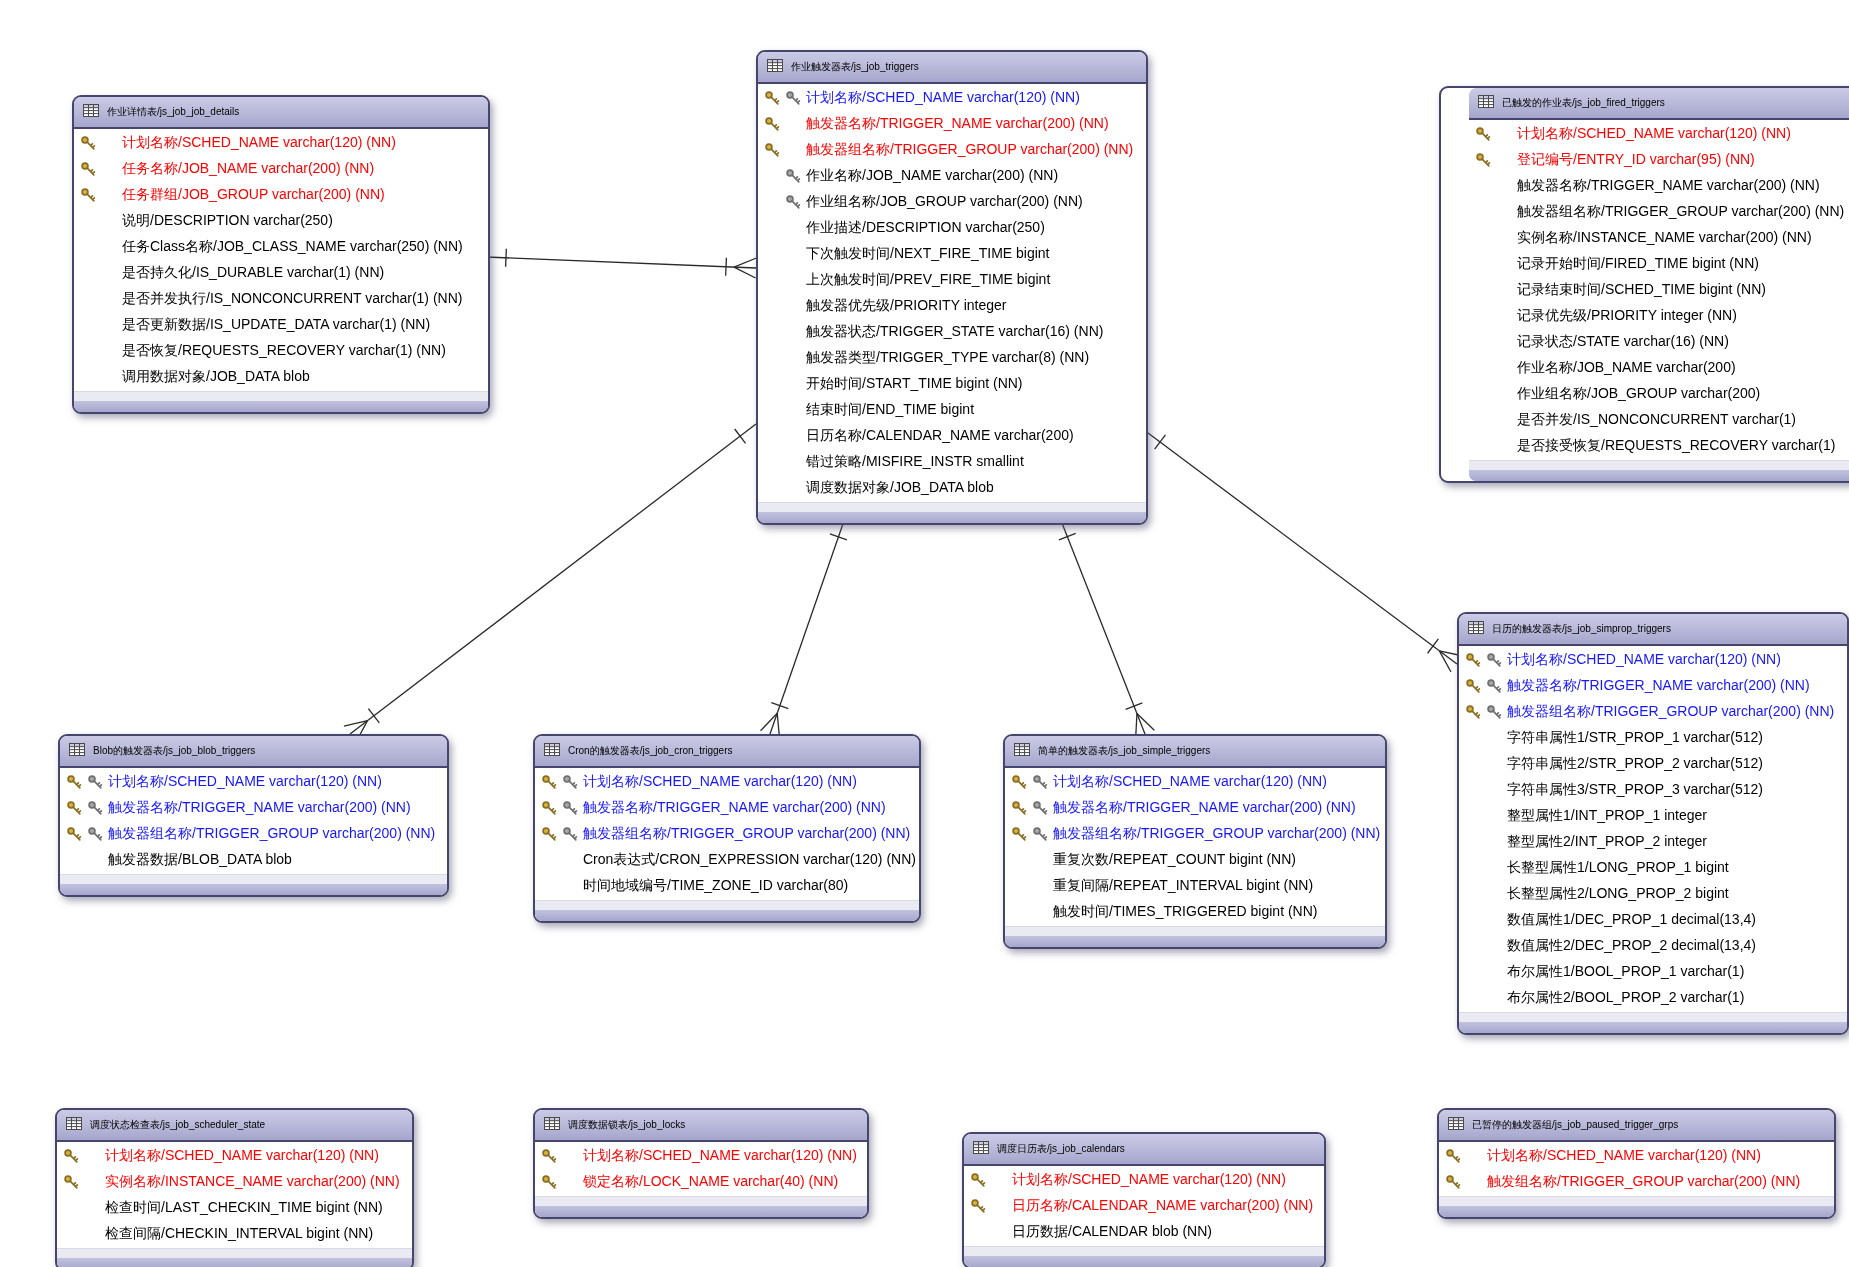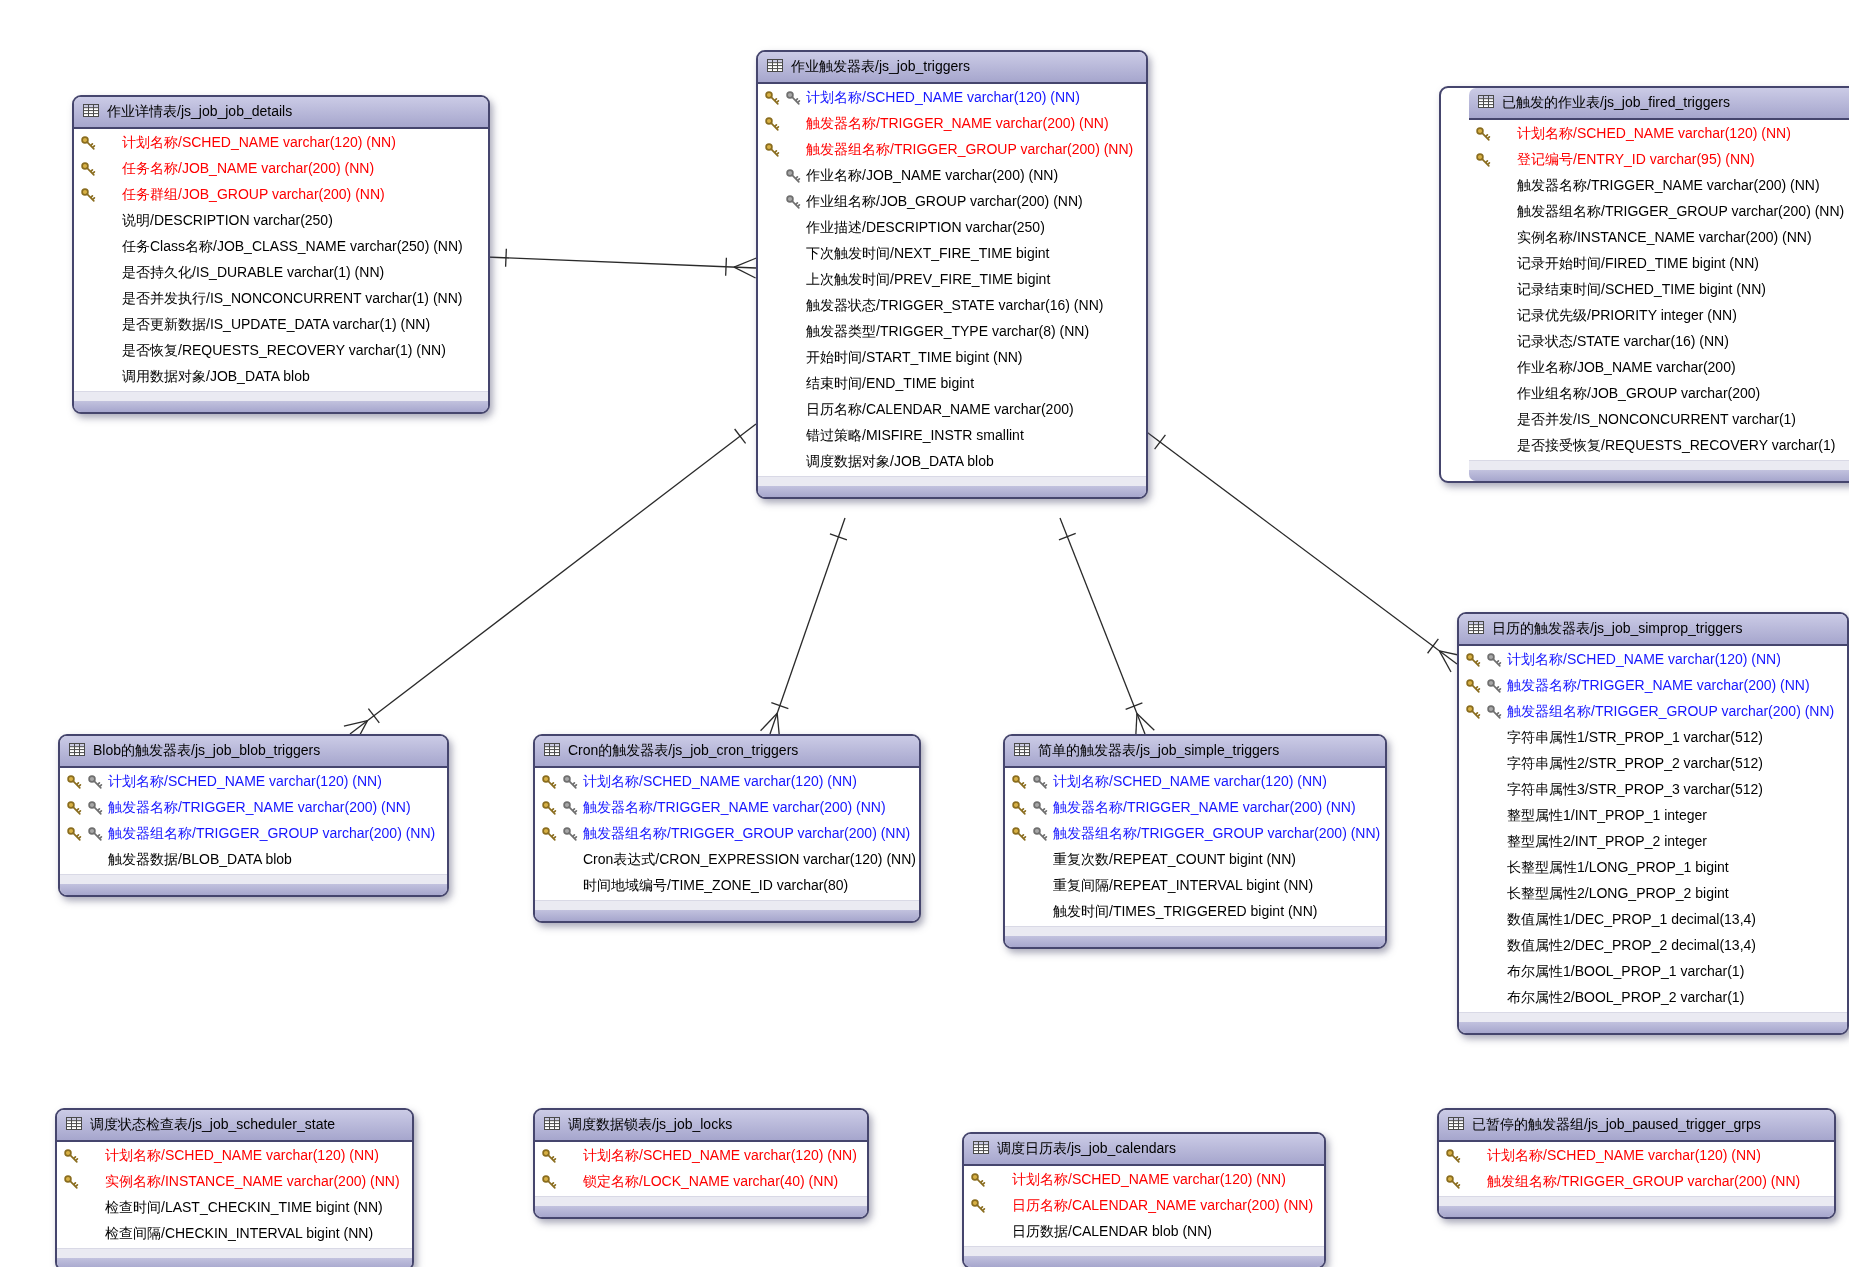--- a/index.html
+++ b/index.html
@@ -3,21 +3,21 @@
 <meta charset="utf-8">
 <style>
   html,body{margin:0;padding:0;background:#fff;}
   .canvas{position:relative;width:1849px;height:1267px;background:#ffffff;overflow:hidden;
           font-family:"Liberation Sans","DejaVu Sans",sans-serif;}
   .rels{position:absolute;left:0;top:0;z-index:1;pointer-events:none;}
   .etable{position:absolute;z-index:2;border:2px solid #45456d;border-radius:9px;background:#ffffff;
           box-shadow:3px 4px 7px rgba(90,90,120,.5);}
   .ehead{height:30px;background:linear-gradient(#cbcbe6,#a6a6cd);border-bottom:2px solid #45456d;
          border-radius:7px 7px 0 0;display:flex;align-items:center;gap:8px;padding:0 9px;}
-  .etitle{font-size:14px;color:#000;white-space:nowrap;}
+  .etitle{font-size:10px;color:#000;white-space:nowrap;}
   .erows{padding:1px 0;border-radius:24px;}
   .row{display:flex;align-items:center;height:26px;}
   .keys{flex:none;width:48px;height:18px;position:relative;}
   .key{position:absolute;top:1px;}
   .key.slot1{left:6px;}
   .key.slot2{left:27px;}
   .lbl{font-size:14px;white-space:nowrap;}
   .c-red{color:#fe0000;}
   .c-blue{color:#1616ff;}
   .c-green{color:#000000;}
@@ -216,20 +216,24 @@
         <div class="row">
           <span class="keys"></span>
           <span class="lbl c-black">下次触发时间/NEXT_FIRE_TIME bigint</span>
         </div>
         <div class="row">
           <span class="keys"></span>
           <span class="lbl c-black">上次触发时间/PREV_FIRE_TIME bigint</span>
         </div>
         <div class="row">
           <span class="keys"></span>
+          <span class="lbl c-black">触发器优先级/PRIORITY integer</span>
+        </div>
+        <div class="row">
+          <span class="keys"></span>
           <span class="lbl c-black">触发器状态/TRIGGER_STATE varchar(16) (NN)</span>
         </div>
         <div class="row">
           <span class="keys"></span>
           <span class="lbl c-black">触发器类型/TRIGGER_TYPE varchar(8) (NN)</span>
         </div>
         <div class="row">
           <span class="keys"></span>
           <span class="lbl c-black">开始时间/START_TIME bigint (NN)</span>
         </div>

